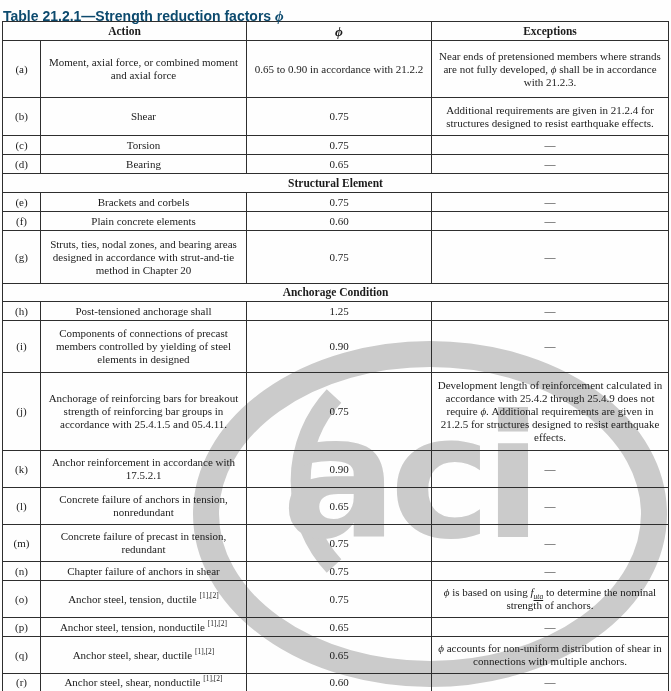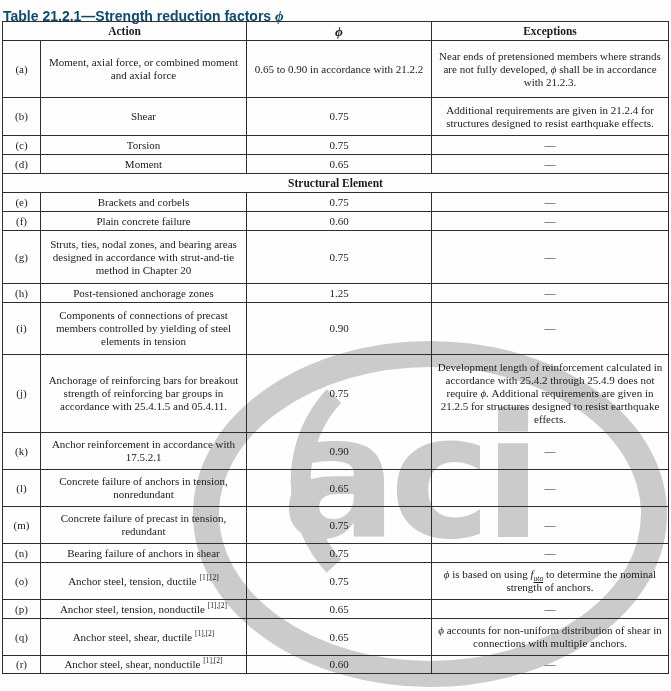--- a/index.html
+++ b/index.html
@@ -77,54 +77,57 @@
           <td>Additional requirements are given in 21.2.4 for structures designed to resist earthquake effects.</td>
         </tr>
         <tr style="height: 19px;">
           <td class="lbl">(c)</td>
           <td>Torsion</td>
           <td>0.75</td>
           <td>—</td>
         </tr>
         <tr style="height: 19px;">
           <td class="lbl">(d)</td>
-          <td>Moment</td>
+          <td>Bearing</td>
           <td>0.65</td>
           <td>—</td>
         </tr>
         <tr style="height: 19px; padding-left: 42px;">
           <td colspan="4" class="section">Structural Element</td>
         </tr>
         <tr style="height: 19px;">
           <td class="lbl">(e)</td>
           <td>Brackets and corbels</td>
           <td>0.75</td>
           <td>—</td>
         </tr>
         <tr style="height: 19px;">
           <td class="lbl">(f)</td>
-          <td>Plain concrete failure</td>
+          <td>Plain concrete elements</td>
           <td>0.60</td>
           <td>—</td>
         </tr>
         <tr style="height: 53px;">
           <td class="lbl">(g)</td>
           <td>Struts, ties, nodal zones, and bearing areas designed in accordance with strut-and-tie method in Chapter 20</td>
           <td>0.75</td>
           <td>—</td>
         </tr>
+        <tr style="height: 18px;">
+          <td colspan="4" class="section">Anchorage Condition</td>
+        </tr>
         <tr style="height: 19px;">
           <td class="lbl">(h)</td>
-          <td>Post-tensioned anchorage zones</td>
+          <td>Post-tensioned anchorage shall</td>
           <td>1.25</td>
           <td>—</td>
         </tr>
         <tr style="height: 52px;">
           <td class="lbl">(i)</td>
-          <td>Components of connections of precast members controlled by yielding of steel elements in tension</td>
+          <td>Components of connections of precast members controlled by yielding of steel elements in designed</td>
           <td>0.90</td>
           <td>—</td>
         </tr>
         <tr style="height: 78px;">
           <td class="lbl">(j)</td>
           <td>Anchorage of reinforcing bars for breakout strength of reinforcing bar groups in accordance with 25.4.1.5 and 05.4.11.</td>
           <td>0.75</td>
           <td>Development length of reinforcement calculated in accordance with 25.4.2 through 25.4.9 does not require <i>ϕ</i>. Additional requirements are given in 21.2.5 for structures designed to resist earthquake effects.</td>
         </tr>
         <tr style="height: 37px;">
@@ -140,21 +143,21 @@
           <td>—</td>
         </tr>
         <tr style="height: 37px;">
           <td class="lbl">(m)</td>
           <td>Concrete failure of precast in tension, redundant</td>
           <td>0.75</td>
           <td>—</td>
         </tr>
         <tr style="height: 19px;">
           <td class="lbl">(n)</td>
-          <td>Bearing failure of anchors in shear</td>
+          <td>Chapter failure of anchors in shear</td>
           <td>0.75</td>
           <td>—</td>
         </tr>
         <tr style="height: 37px;">
           <td class="lbl">(o)</td>
           <td>Anchor steel, tension, ductile <sup>[1],[2]</sup></td>
           <td>0.75</td>
           <td><i>ϕ</i> is based on using <i>f</i><sub><i>uta</i></sub> to determine the nominal strength of anchors.</td>
         </tr>
         <tr style="height: 19px;">

